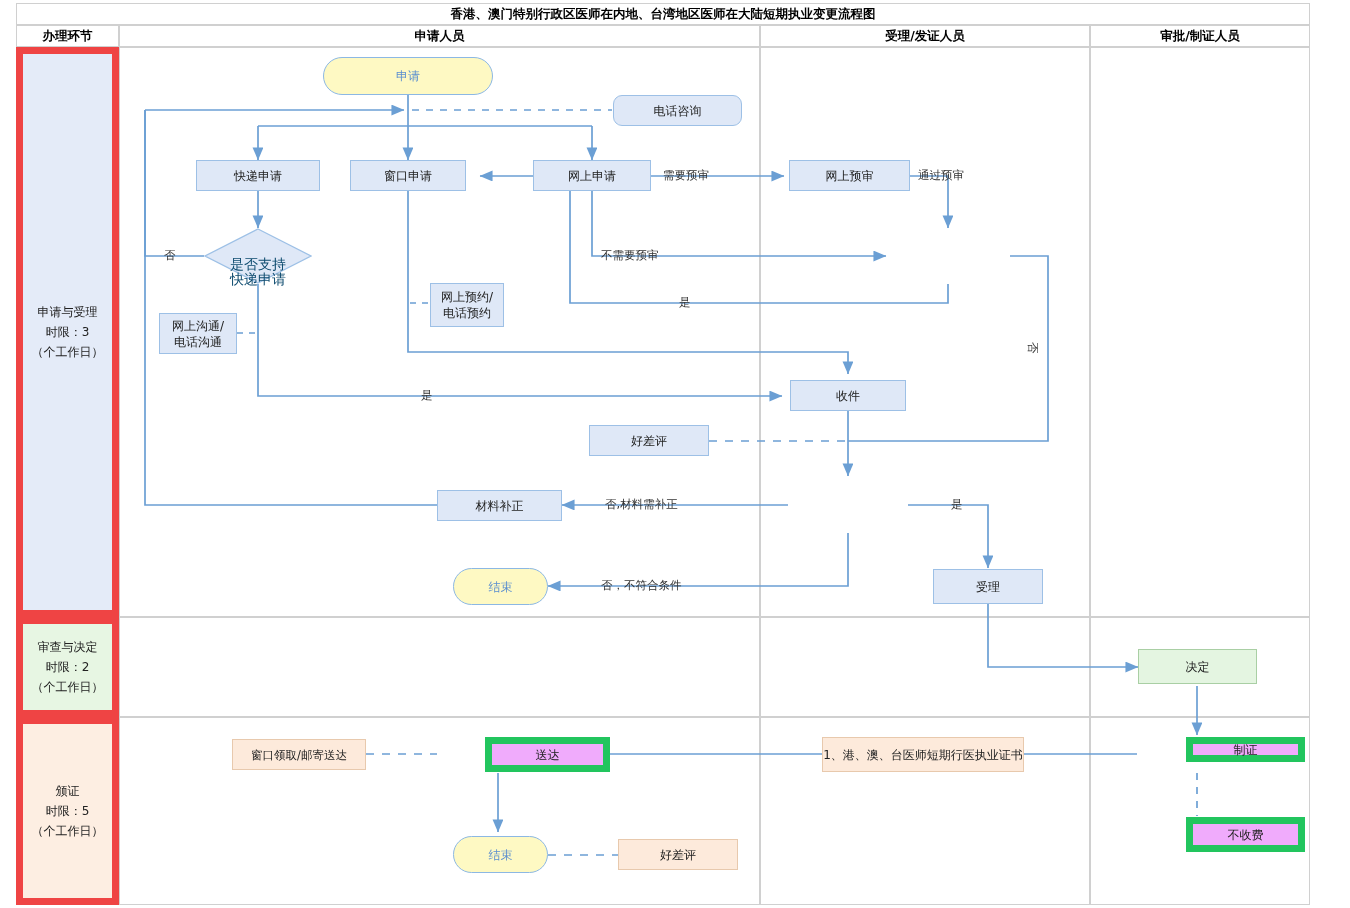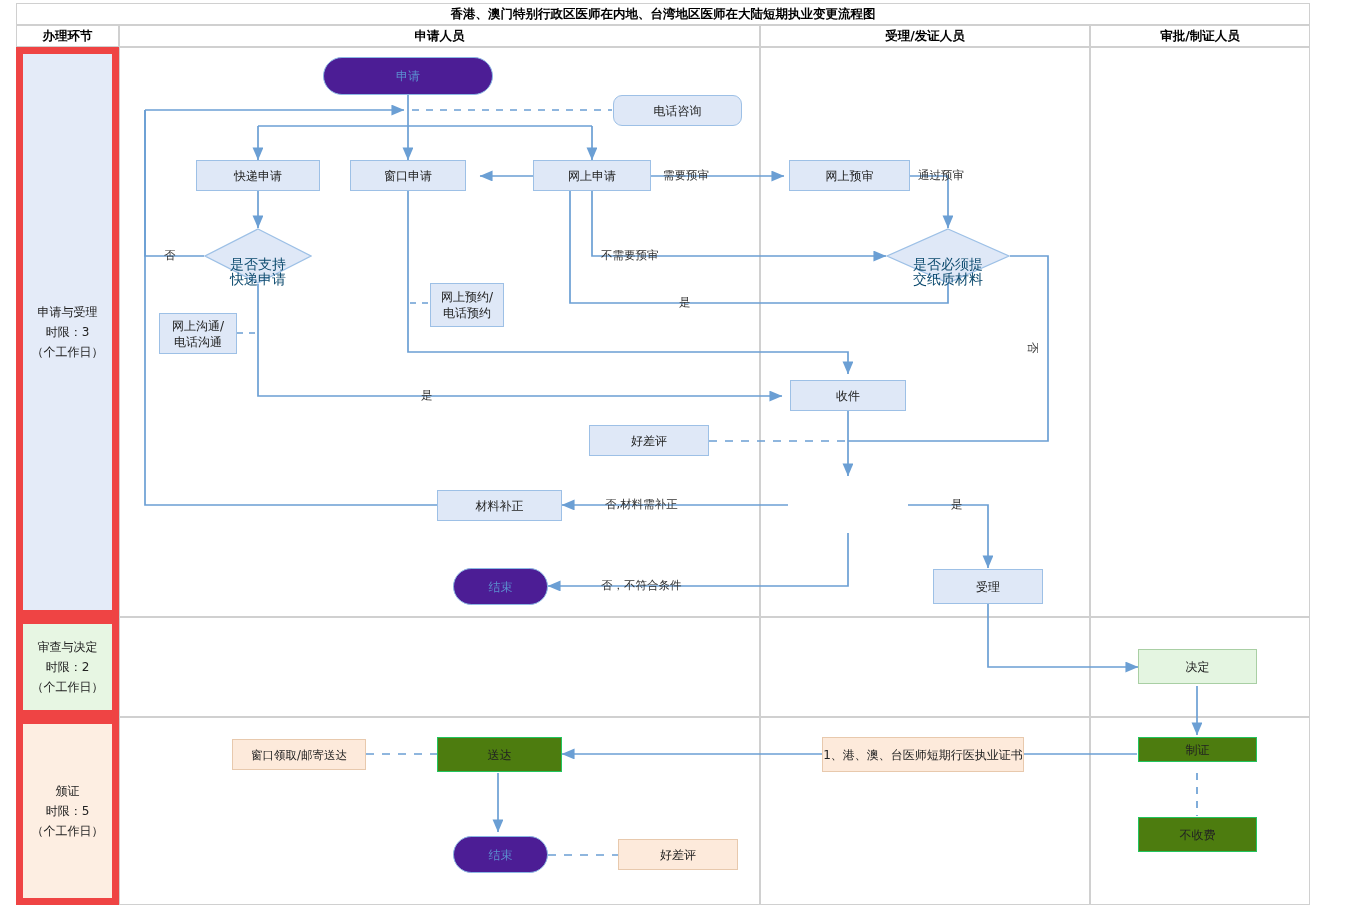--- a/index.html
+++ b/index.html
@@ -22,22 +22,22 @@
 
   
   #wires{position:absolute;left:0;top:0;width:1350px;height:908px;pointer-events:none;}
 
   
   .node{position:absolute;box-sizing:border-box;display:flex;align-items:center;
         justify-content:center;text-align:center;font-size:12px;line-height:16px;
         color:#222;white-space:pre-line;}
   .proc{background:#dfe8f7;border:1px solid #9dc0e6;}
   .proc-green{background:#e4f5e1;border:1px solid #a9cfa4;}
-  .proc-peach{background:#4d7c0f;border:1px solid #22c55e;}
-  .term{background:#4c1d95;border:1.6px solid #8cb8e4;border-radius:22px;color:#5b8fd0;}
+  .proc-peach{background:#f0abfc;border:7px solid #22c55e;margin-left:48px;}
+  .term{background:#fef9c3;border:1.6px solid #8cb8e4;border-radius:22px;color:#5b8fd0;}
   .note{background:#dfe8f7;border:1px solid #9dc0e6;}
   .note-peach{background:#fdeadb;border:1px solid #e8c9ad;}
 
   
   .dia{position:absolute;}
   .dia .shape{position:absolute;left:0;top:0;width:100%;height:100%;}
   .dia .txt{position:absolute;left:0;top:16px;width:100%;height:100%;
             display:flex;align-items:center;justify-content:center;text-align:center;
             font-size:14px;line-height:15px;color:#0c4a6e;white-space:pre-line;}
 
@@ -159,27 +159,20 @@
   <div class="node proc" style="left:789px;top:160px;width:121px;height:31px;">网上预审</div>
 
   <div class="dia" style="left:204px;top:228px;width:108px;height:56px;">
     <svg class="shape" viewBox="0 0 108 56" xmlns="http://www.w3.org/2000/svg">
       <polygon points="54,1 107,28 54,55 1,28" fill="#dfe8f7" stroke="#9dc0e6" stroke-width="1.2"></polygon>
     </svg>
     <div class="txt">是否支持
 快递申请</div>
   </div>
 
-  <div class="dia" style="left:886px;top:228px;width:124px;height:56px;">
-    <svg class="shape" viewBox="0 0 124 56" xmlns="http://www.w3.org/2000/svg">
-      <polygon points="62,1 123,28 62,55 1,28" fill="#dfe8f7" stroke="#9dc0e6" stroke-width="1.2"></polygon>
-    </svg>
-    <div class="txt">是否必须提
-交纸质材料</div>
-  </div>
 
 
   <div class="node note" style="left:159px;top:313px;width:78px;height:41px;">网上沟通/
 电话沟通</div>
   <div class="node note" style="left:430px;top:283px;width:74px;height:44px;">网上预约/
 电话预约</div>
 
   <div class="node proc" style="left:790px;top:380px;width:116px;height:31px;">收件</div>
   <div class="node note" style="left:589px;top:425px;width:120px;height:31px;">好差评</div>
 

